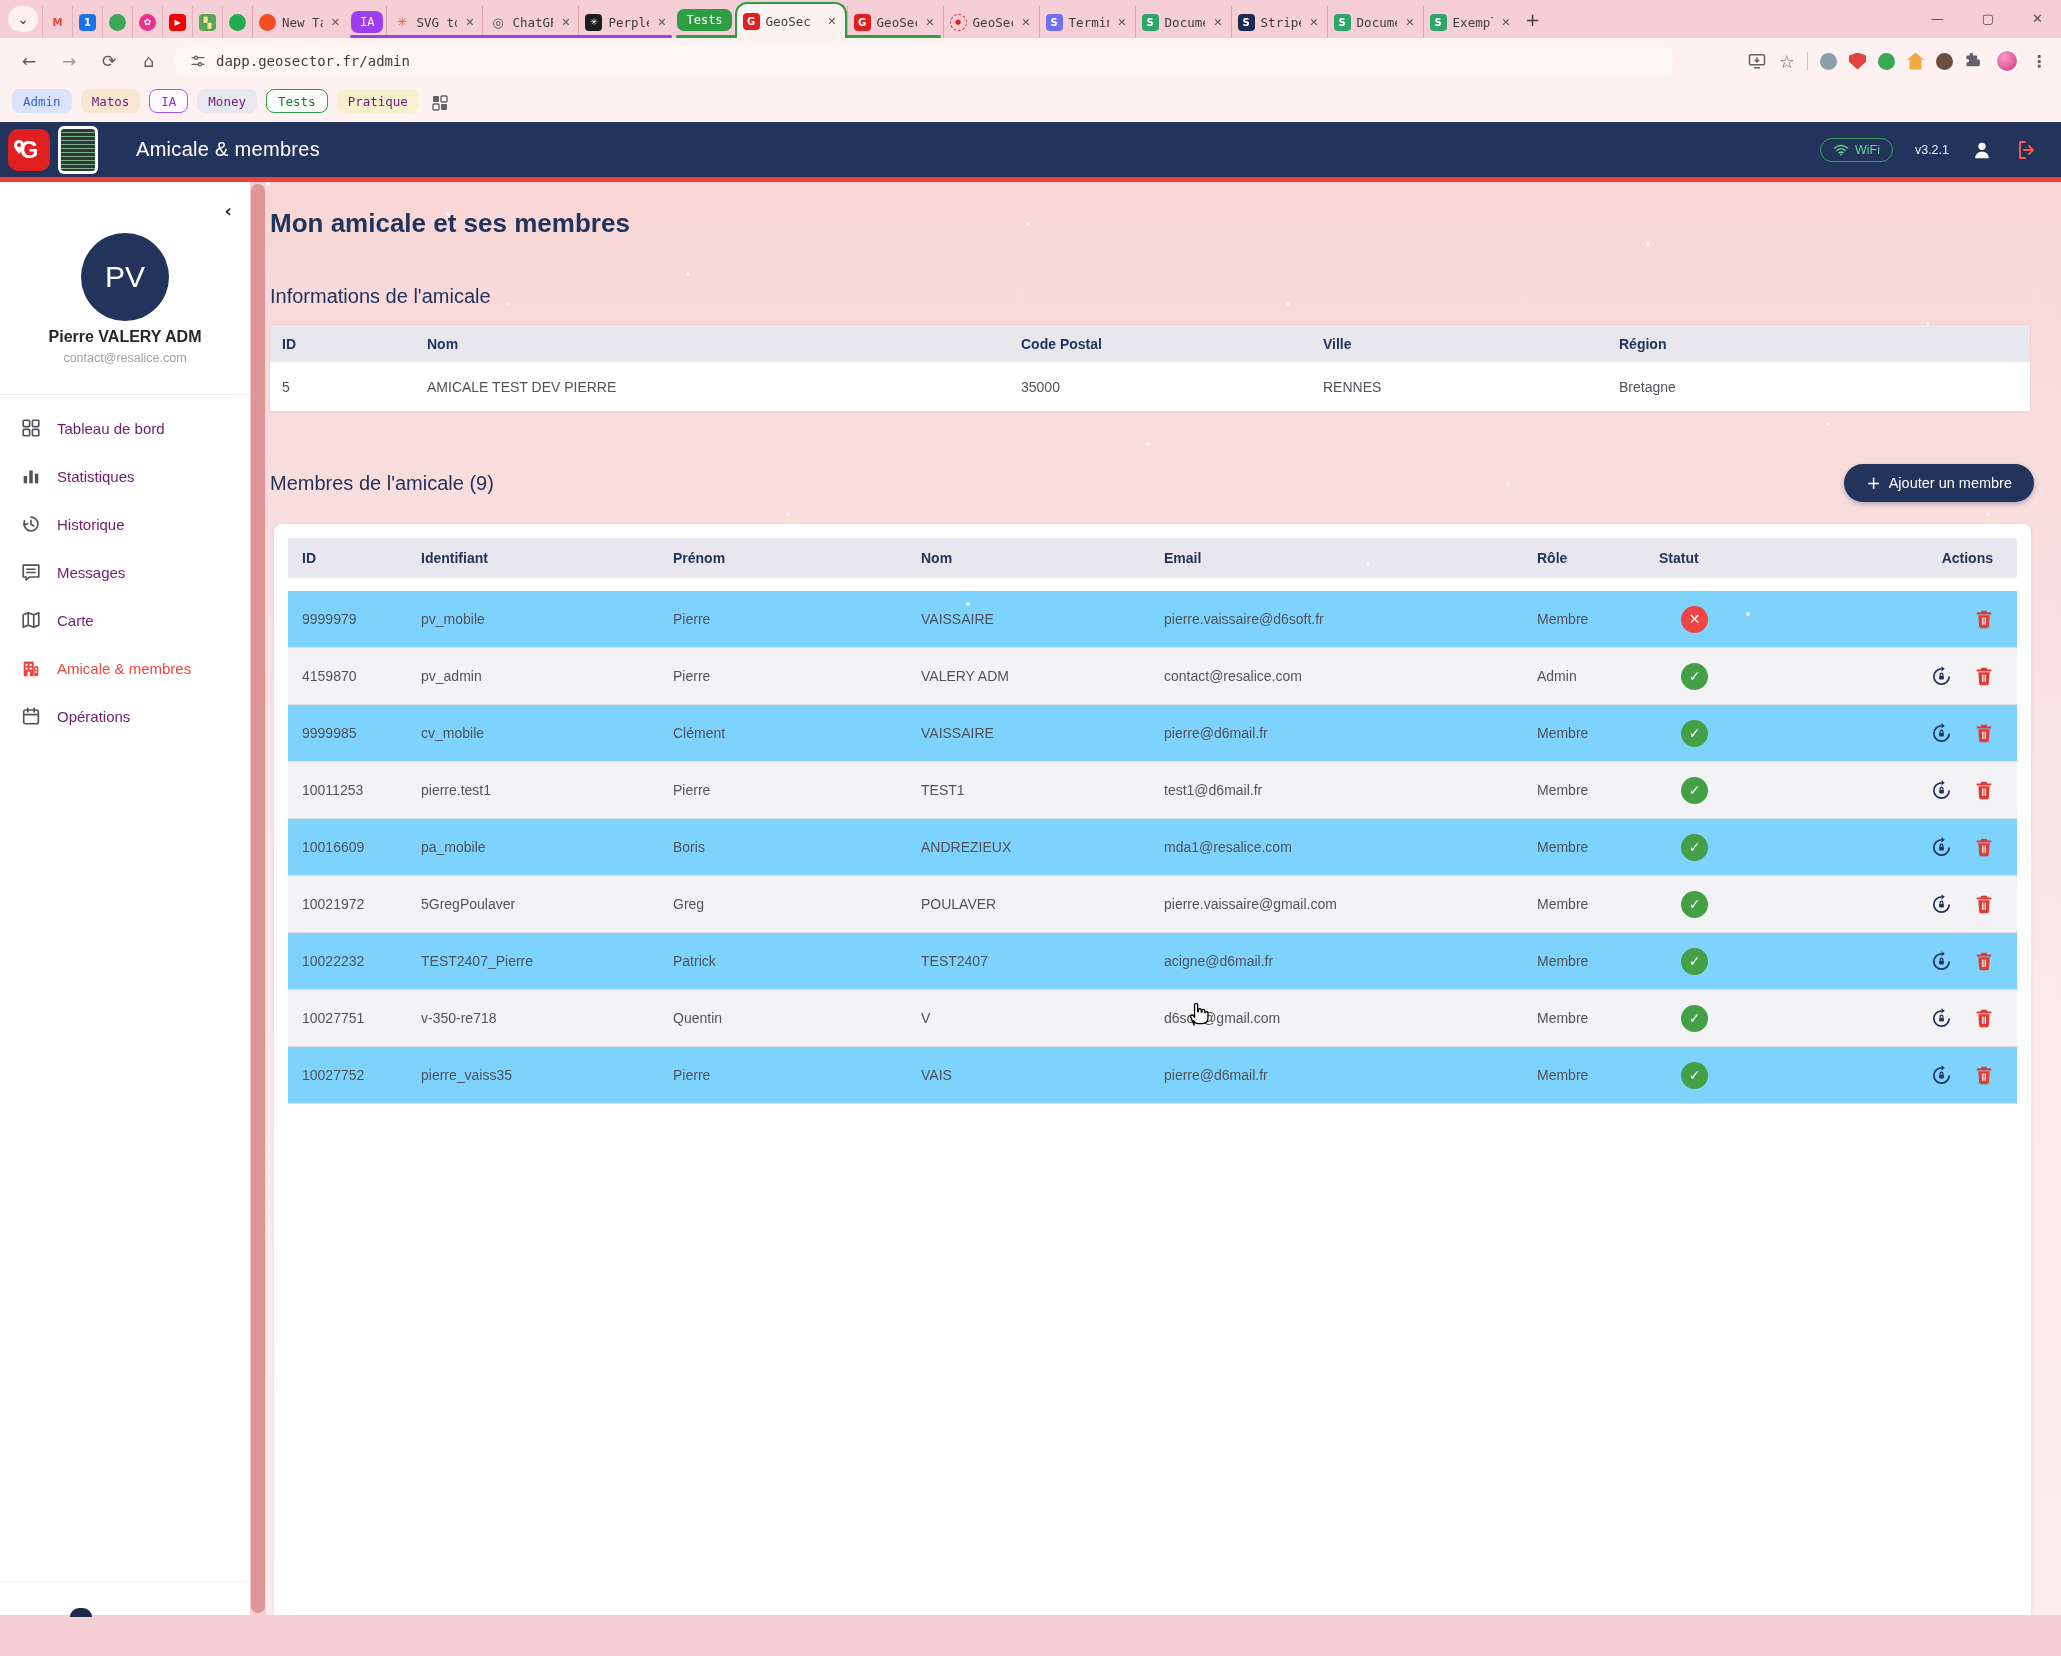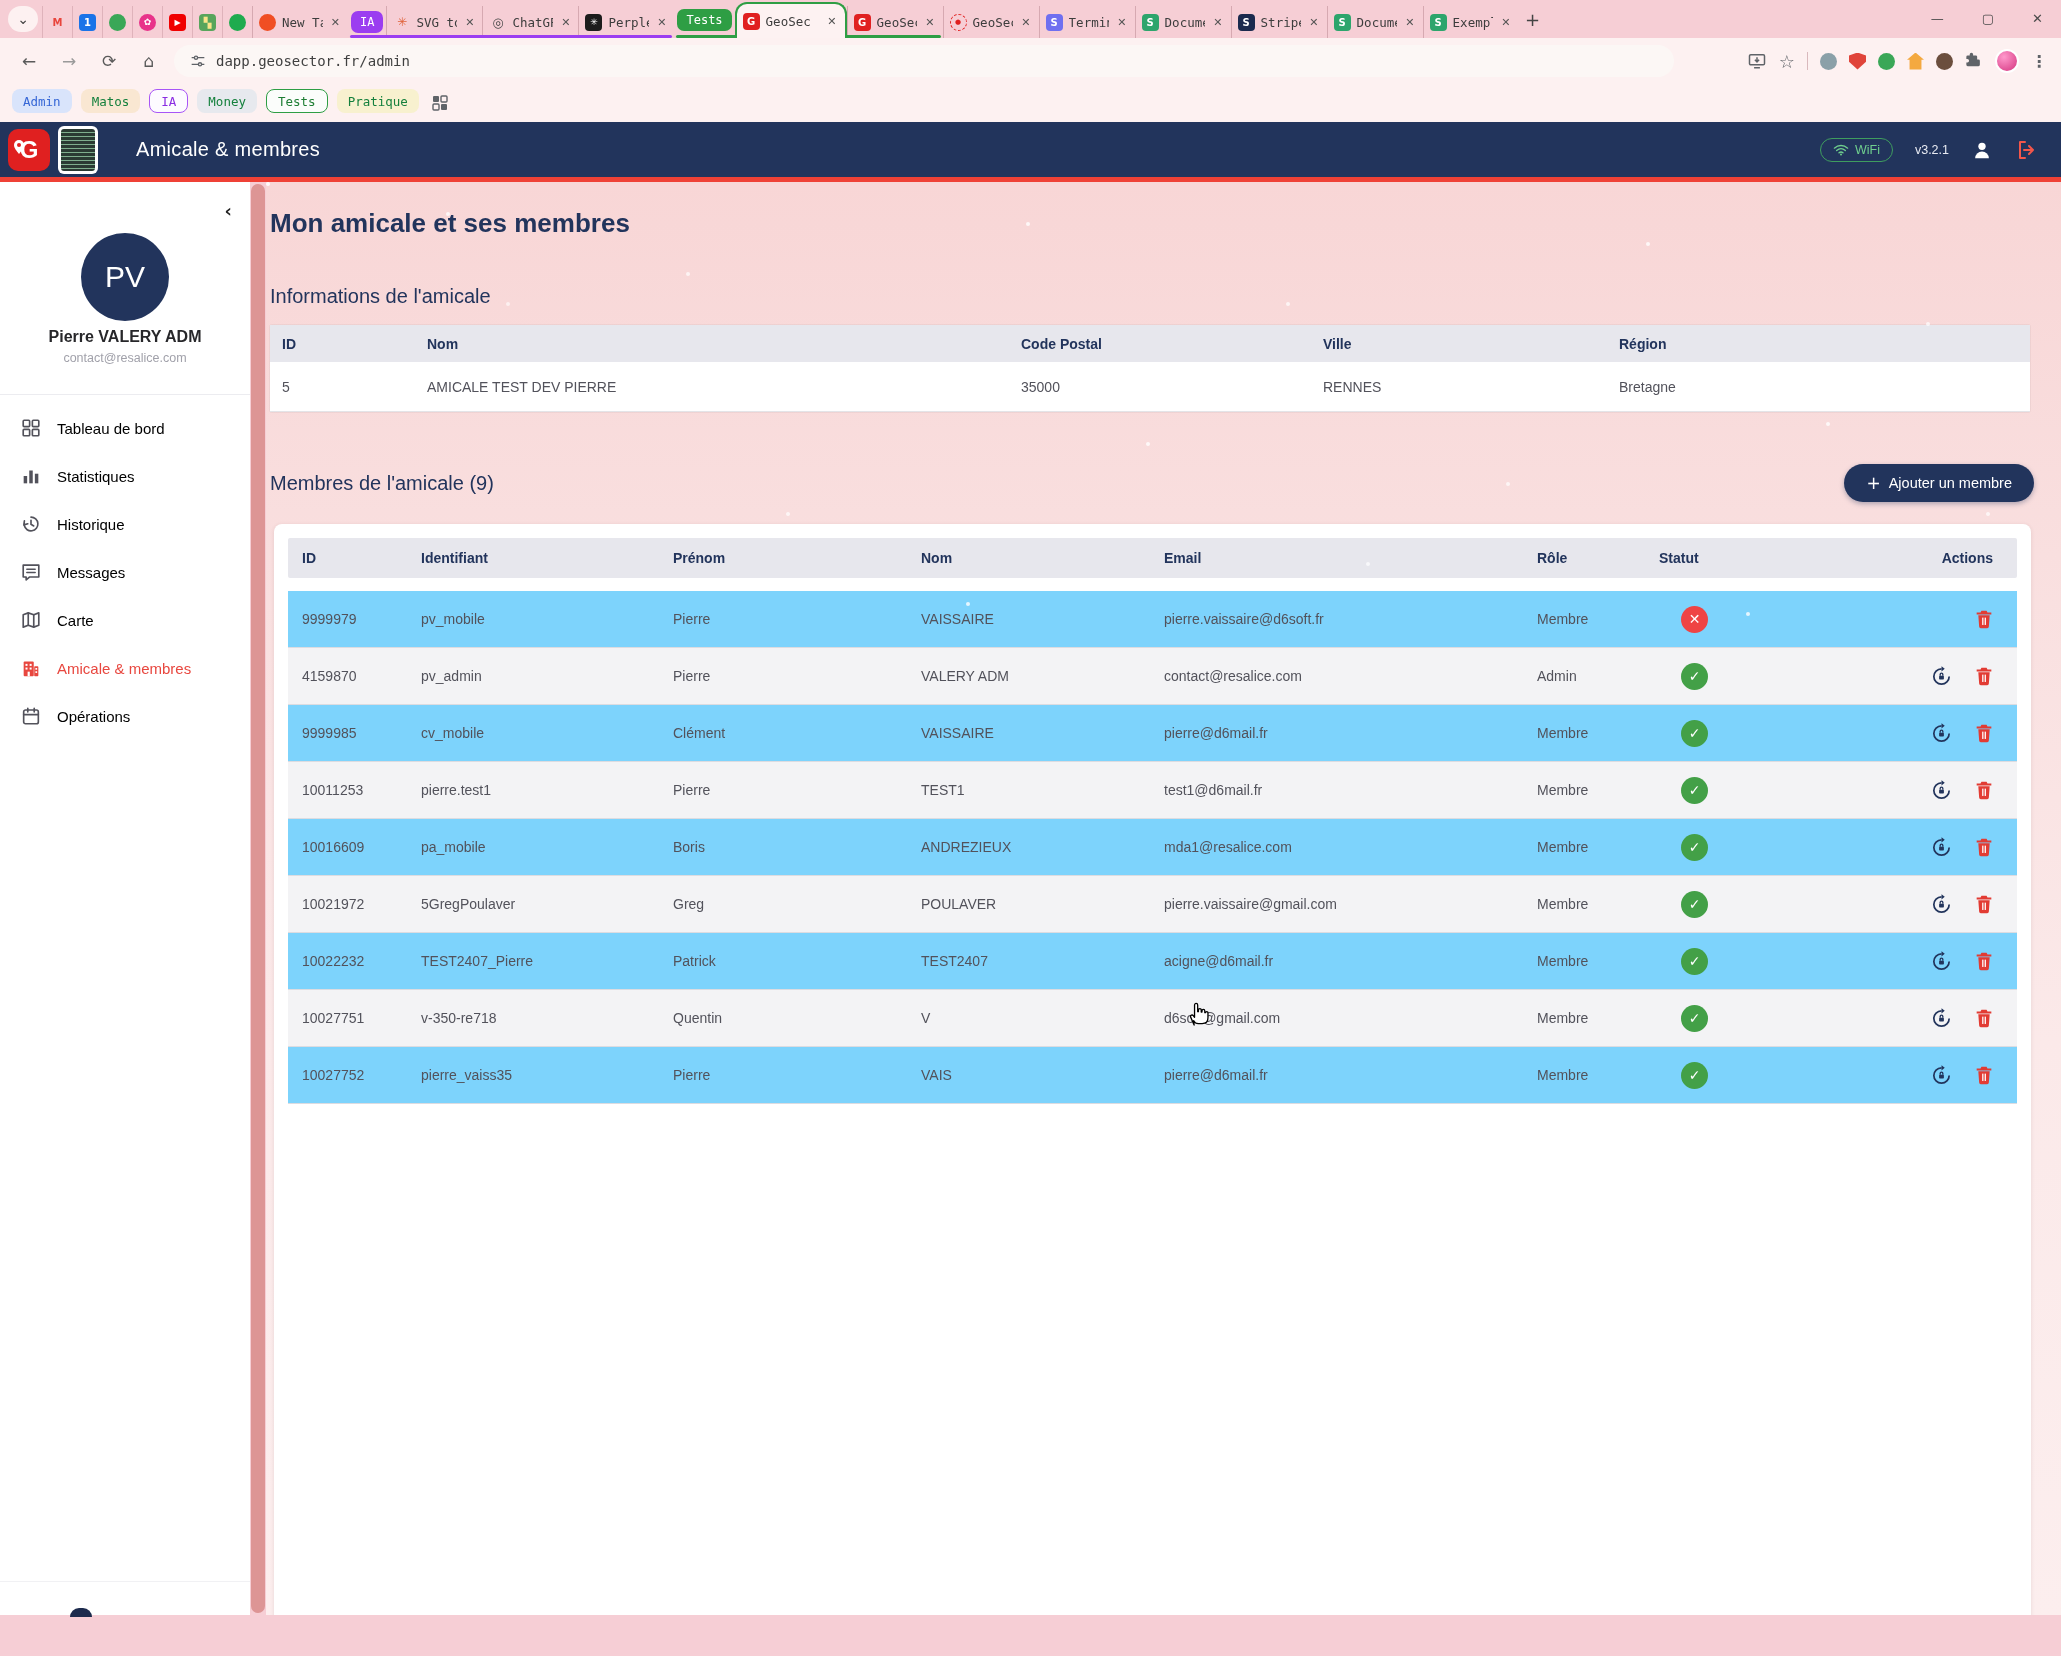--- a/index.html
+++ b/index.html
@@ -56,21 +56,21 @@
   .ext.shield{ border-radius:0; clip-path:polygon(50% 0,100% 18%,100% 55%,50% 100%,0 55%,0 18%);}
   .ext.house{ clip-path:polygon(50% 0,100% 42%,85% 42%,85% 100%,15% 100%,15% 42%,0 42%); border-radius:0; position:relative;}
   .ext-badge{ position:absolute; right:-5px; top:-5px; background:#1a73e8; color:#fff;
     font:8px "DejaVu Sans",sans-serif; border-radius:3px; padding:0 2px;}
   .avatar-chip{ width:24px; height:24px; border-radius:50%;
     background:radial-gradient(circle at 35% 30%, #f9c, #d4347f); border:2px solid #fff;}
   
   .bookmarks{ position:absolute; top:84px; left:0; right:0; height:38px; background:#fdf1f1;
     display:flex; align-items:flex-start; padding:5px 12px; gap:9px;}
   .bm{ height:24px; padding:0 11px; border-radius:8px; display:flex; align-items:center;
-    font:12.5px "DejaVu Sans Mono",monospace; color:#15803d;}
+    font:12.5px "DejaVu Sans Mono",monospace; color:#701a75;}
   .bm.admin{ background:#d9e4fb; color:#3566d6;}
   .bm.matos{ background:#f9e7d2;}
   .bm.ia{ background:#fdfbff; border:1.5px solid #a855f7; color:#8a2be2;}
   .bm.money{ background:#e7e9ee;}
   .bm.tests{ background:#fbfdfb; border:1.5px solid #2e9e44; color:#1e7e34;}
   .bm.pratique{ background:#f8f1cf;}
   .bm-grid{ align-self:center; margin-left:4px;}
   
   .appheader{ position:absolute; top:122px; left:0; right:0; height:60px; background:#22345c;
     border-bottom:5px solid #ef4136; display:flex; align-items:center; padding:0 8px;}
@@ -112,21 +112,21 @@
   .side-avatar{ position:absolute; top:51px; left:50%; transform:translateX(-50%);
     width:88px; height:88px; border-radius:50%; background:#22345c; color:#fff;
     display:flex; align-items:center; justify-content:center; font:300 30px "Liberation Sans",sans-serif;}
   .side-name{ position:absolute; top:146px; width:100%; text-align:center;
     font:600 16px "Liberation Sans",sans-serif; color:#27272a;}
   .side-email{ position:absolute; top:169px; width:100%; text-align:center;
     font:12.5px "Liberation Sans",sans-serif; color:#a1a1aa;}
   .side-divider{ position:absolute; top:212px; left:0; right:0; border-top:1px solid #ececf0;}
   .side-nav{ position:absolute; top:222px; left:0; right:0;}
   .nav-item{ height:48px; display:flex; align-items:center; gap:15px; padding-left:20px;
-    color:#000000; font:15px "Liberation Sans",sans-serif;}
+    color:#701a75; font:15px "Liberation Sans",sans-serif;}
   .nav-item svg{ flex:none; color:#52525b;}
   .nav-item.active{ color:#e8473f;}
   .nav-item.active svg{ color:#e8473f;}
   .side-footer-divider{ position:absolute; bottom:33px; left:0; right:0; border-top:1px solid #f1f1f4;}
   
   .h1{ font:600 26px "Liberation Sans",sans-serif; color:#22345c; margin:6px 0 0 0;}
   .h2{ font:400 20px "Liberation Sans",sans-serif; color:#22345c;}
   .h2.info{ margin-top:46px;}
   .info-table{ margin-top:17px; width:1760px; background:#fff; border-radius:2px;
     box-shadow:0 0 0 1px rgba(0,0,0,.04);}

